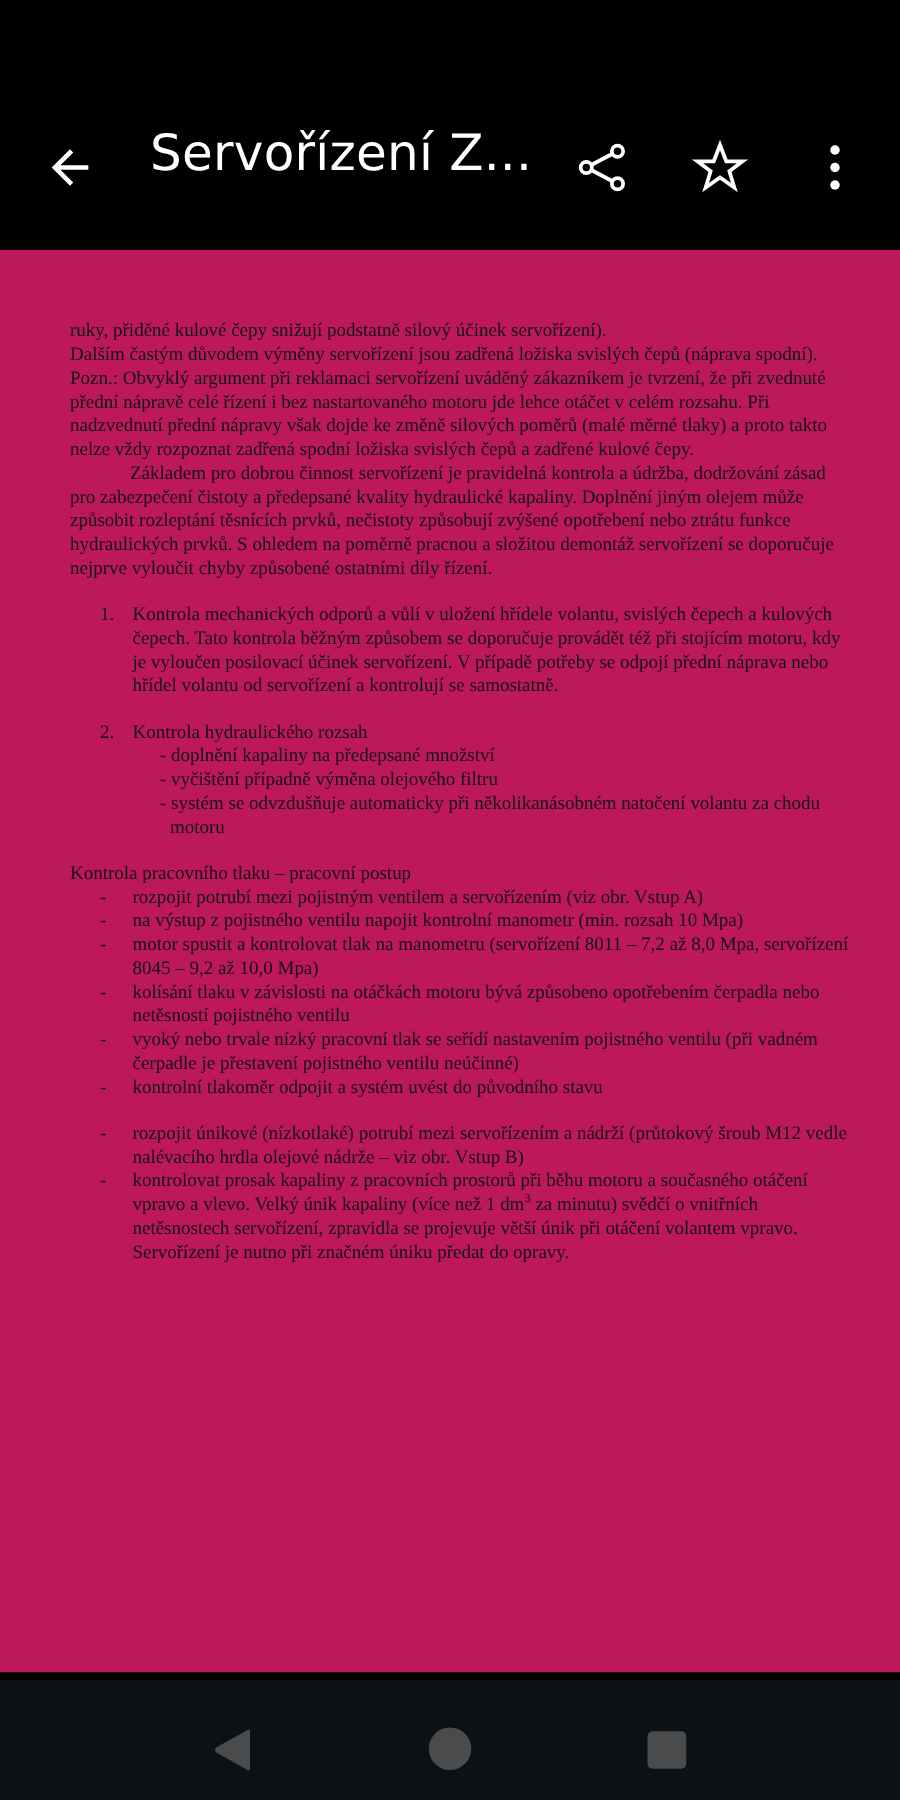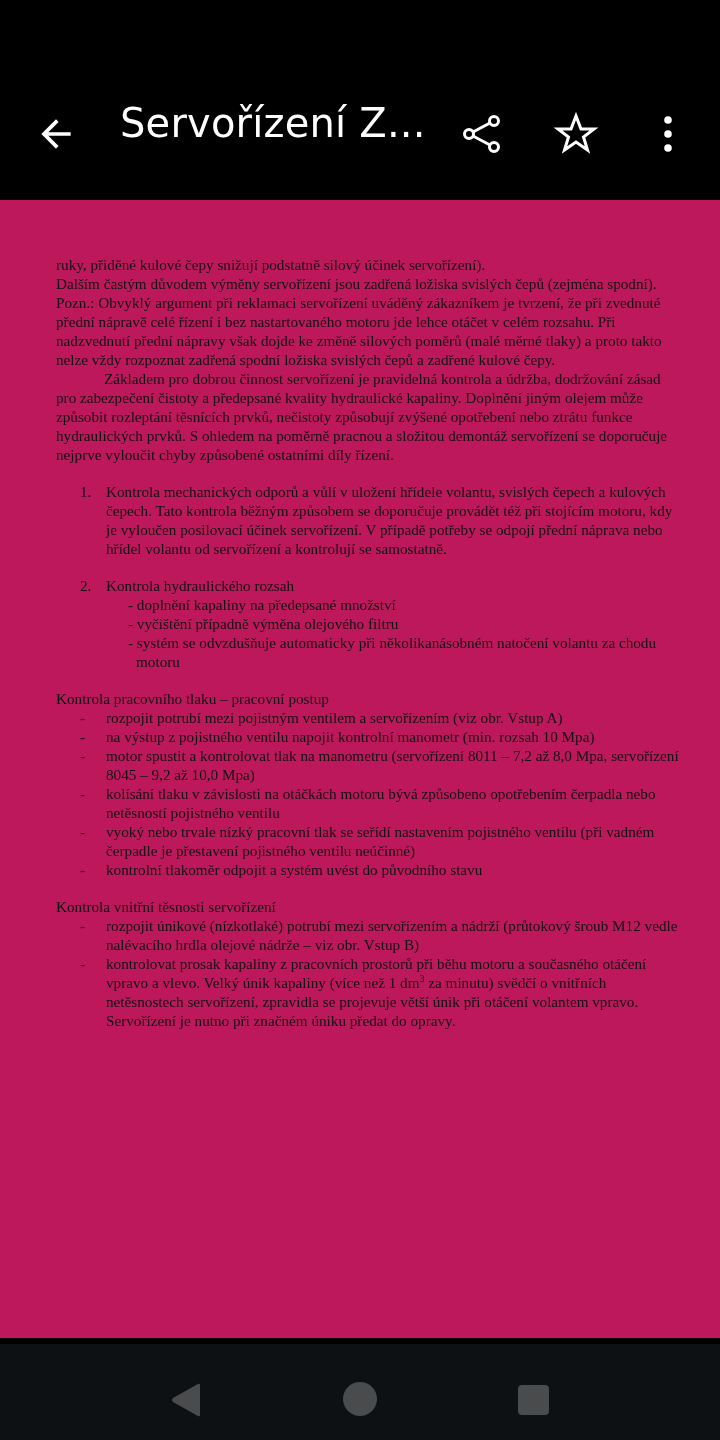--- a/index.html
+++ b/index.html
@@ -47,21 +47,21 @@
   <svg class="icon-btn" style="left:644px" viewBox="0 0 48 48">
     <circle cx="24" cy="10" r="3.8" fill="#fff"></circle>
     <circle cx="24" cy="24" r="3.8" fill="#fff"></circle>
     <circle cx="24" cy="38" r="3.8" fill="#fff"></circle>
   </svg>
 </div>
 
 <div class="page">
   <div class="doc">
     <p>ruky, přiděné kulové čepy snižují podstatně silový účinek servořízení).</p>
-    <p>Dalším častým důvodem výměny servořízení jsou zadřená ložiska svislých čepů (zejména spodní).</p>
+    <p>Dalším častým důvodem výměny servořízení jsou zadřená ložiska svislých čepů (náprava spodní).</p>
     <p>Pozn.: Obvyklý argument při reklamaci servořízení uváděný zákazníkem je tvrzení, že při zvednuté přední nápravě celé řízení i bez nastartovaného motoru jde lehce otáčet v celém rozsahu. Při nadzvednutí přední nápravy však dojde ke změně silových poměrů (malé měrné tlaky) a proto takto nelze vždy rozpoznat zadřená spodní ložiska svislých čepů a zadřené kulové čepy.</p>
 
 
     <p class="indent">Základem pro dobrou činnost servořízení je pravidelná kontrola a údržba, dodržování zásad pro zabezpečení čistoty a předepsané kvality hydraulické kapaliny. Doplnění jiným olejem může způsobit rozleptání těsnících prvků, nečistoty způsobují zvýšené opotřebení nebo ztrátu funkce hydraulických prvků. S ohledem na poměrně pracnou a složitou demontáž servořízení se doporučuje nejprve vyloučit chyby způsobené ostatními díly řízení.</p>
 
     <div class="ol" style="margin-top:18px">
       <div class="oli">
         <span class="num">1.</span>
         <span>Kontrola mechanických odporů a vůlí v uložení hřídele volantu, svislých čepech a kulových čepech. Tato kontrola běžným způsobem se doporučuje provádět též při stojícím motoru, kdy je vyloučen posilovací účinek servořízení. V případě potřeby se odpojí přední náprava nebo hřídel volantu od servořízení a kontrolují se samostatně.</span>
       </div>
@@ -78,21 +78,20 @@
       <p>Kontrola pracovního tlaku – pracovní postup</p>
       <div class="dash-item"><span class="dash">-</span><span>rozpojit potrubí mezi pojistným ventilem a servořízením (viz obr. Vstup A)</span></div>
       <div class="dash-item"><span class="dash">-</span><span>na výstup z pojistného ventilu napojit kontrolní manometr (min. rozsah 10 Mpa)</span></div>
       <div class="dash-item"><span class="dash">-</span><span>motor spustit a kontrolovat tlak na manometru (servořízení 8011 – 7,2 až 8,0 Mpa, servořízení 8045 – 9,2 až 10,0 Mpa)</span></div>
       <div class="dash-item"><span class="dash">-</span><span>kolísání tlaku v závislosti na otáčkách motoru bývá způsobeno opotřebením čerpadla nebo netěsností pojistného ventilu</span></div>
       <div class="dash-item"><span class="dash">-</span><span>vyoký nebo trvale nízký pracovní tlak se seřídí nastavením pojistného ventilu (při vadném čerpadle je přestavení pojistného ventilu neúčinné)</span></div>
       <div class="dash-item"><span class="dash">-</span><span>kontrolní tlakoměr odpojit a systém uvést do původního stavu</span></div>
     </div>
 
     <div class="sect">
-      <p>Kontrola vnitřní těsnosti servořízení</p>
       <div class="dash-item"><span class="dash">-</span><span>rozpojit únikové (nízkotlaké) potrubí mezi servořízením a nádrží (průtokový šroub M12 vedle nalévacího hrdla olejové nádrže – viz obr. Vstup B)</span></div>
       <div class="dash-item"><span class="dash">-</span><span>kontrolovat prosak kapaliny z pracovních prostorů při běhu motoru a současného otáčení vpravo a vlevo. Velký únik kapaliny (více než 1 dm</span><span class="sup">3</span><span> za minutu) svědčí o vnitřních netěsnostech servořízení, zpravidla se projevuje větší únik při otáčení volantem vpravo. Servořízení je nutno při značném úniku předat do opravy.</span></div>
     </div>
   </div>
 </div>
 
 <div class="navbar">
   <svg class="nav-back" width="34" height="36" viewBox="0 0 34 36">
     <path d="M30 3 Q30 1 28 2 L3 16 Q1 18 3 20 L28 34 Q30 35 30 33 Z" fill="#4a4b4d"></path>
   </svg>

